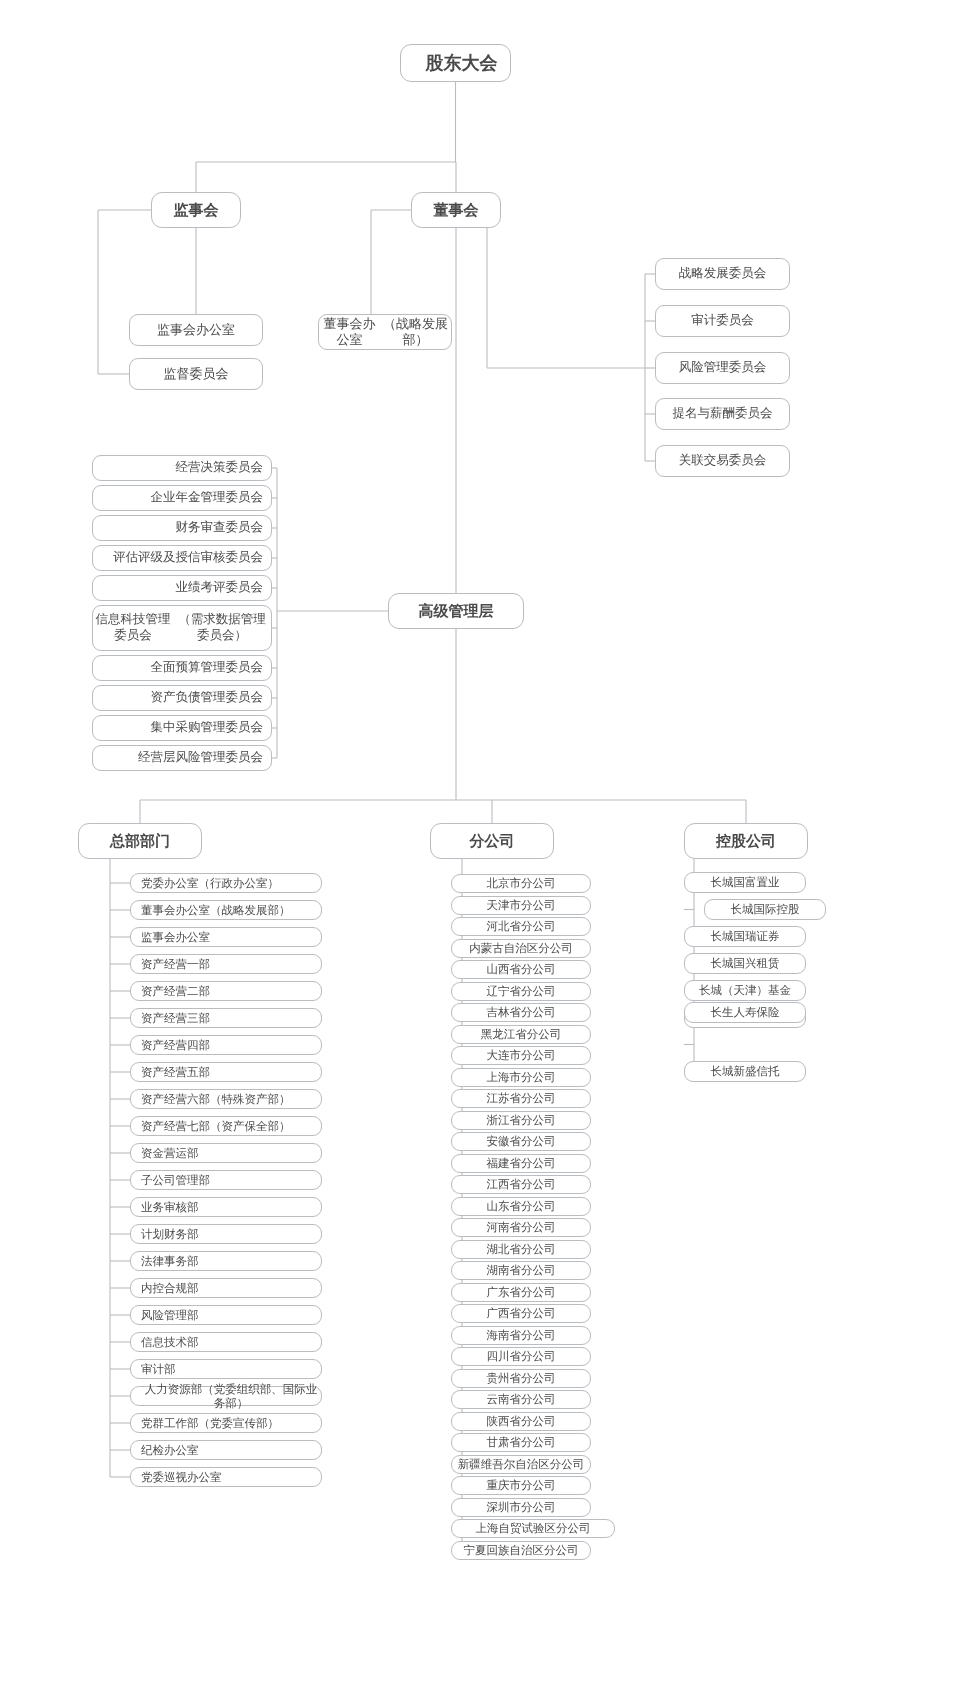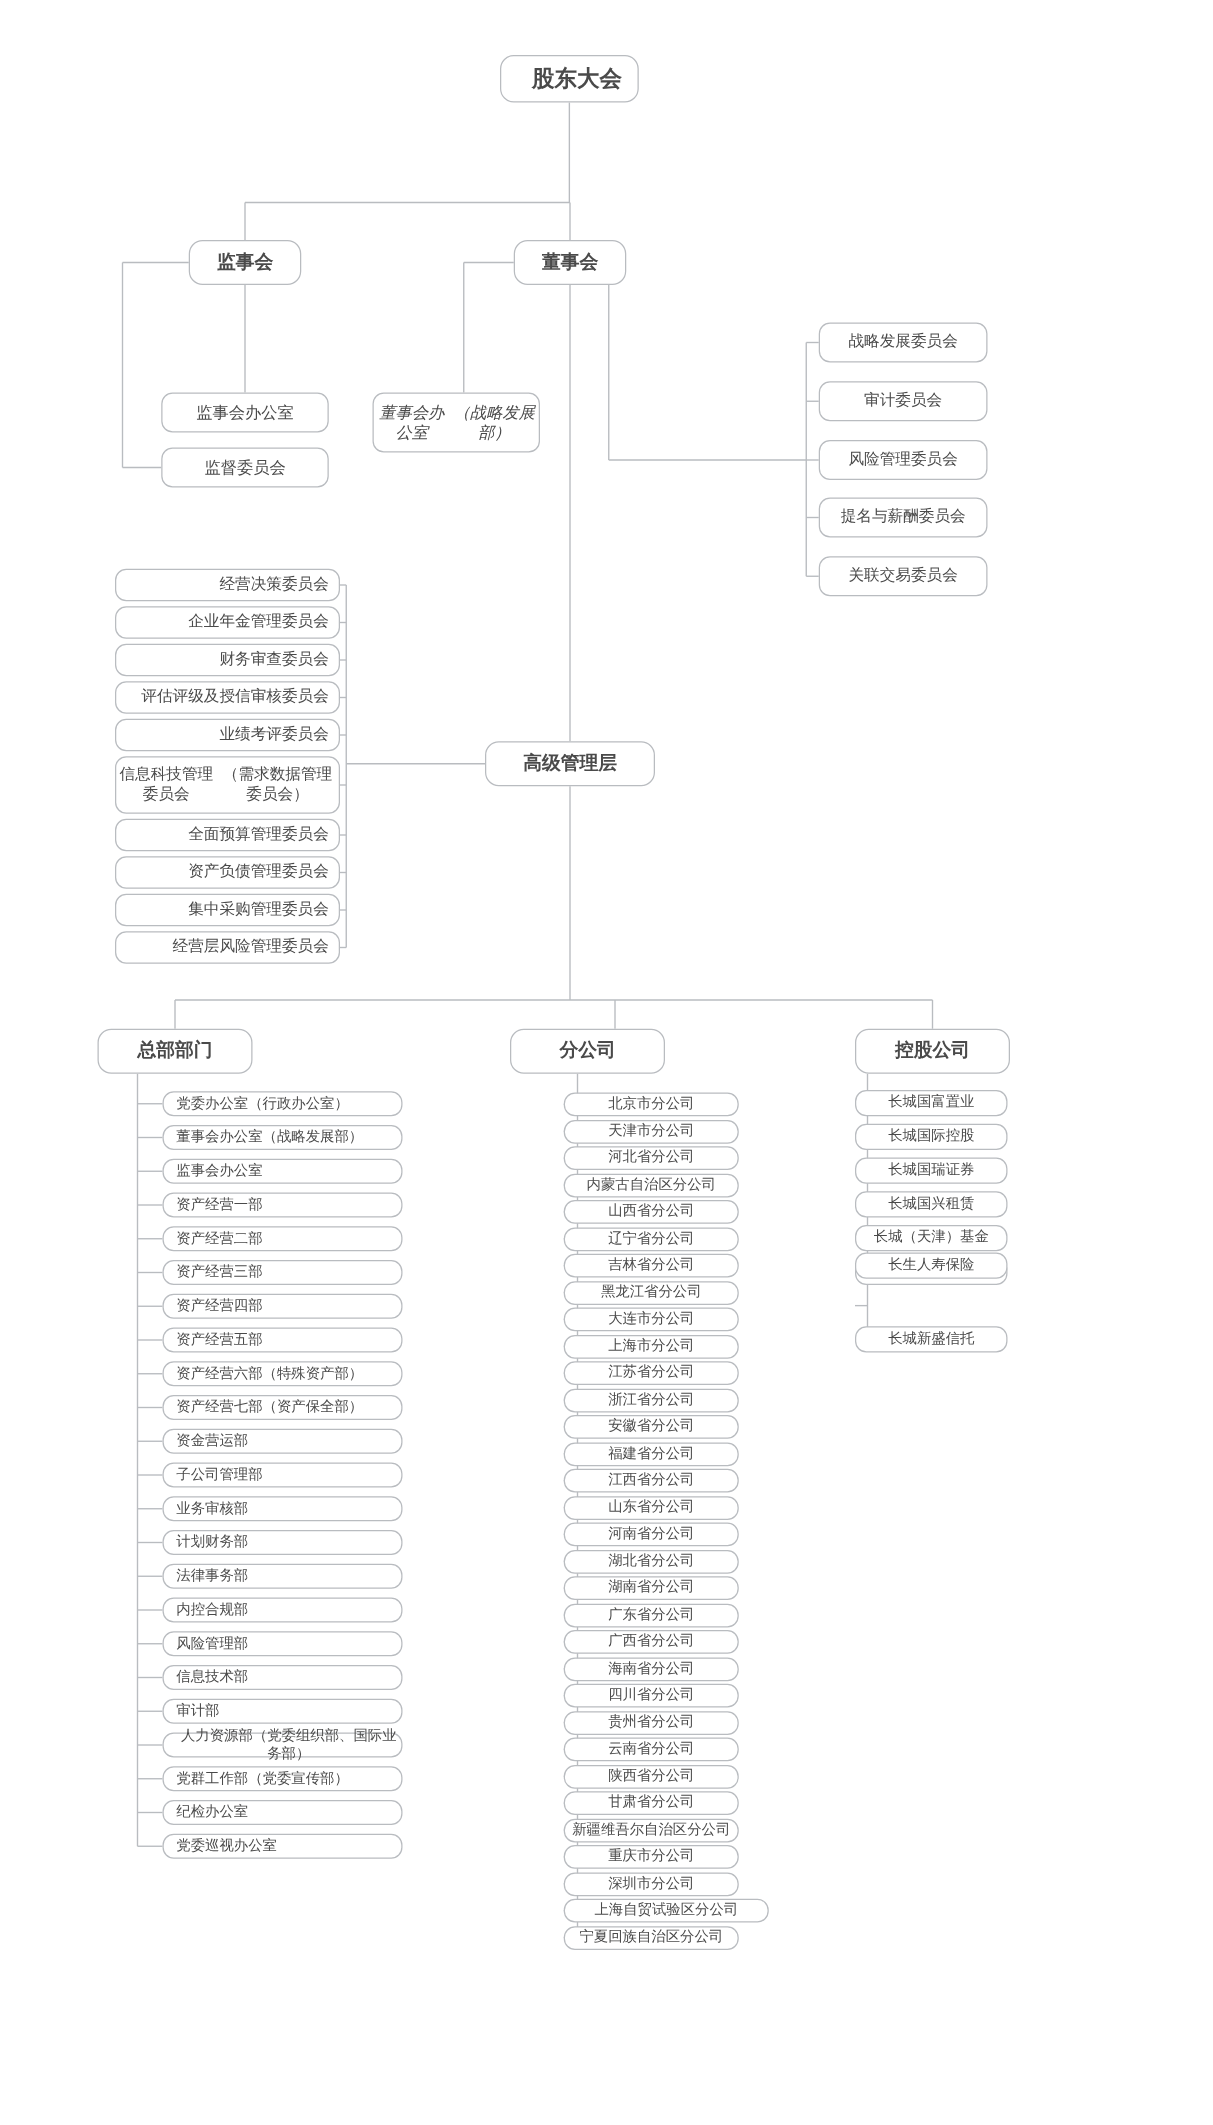--- a/index.html
+++ b/index.html
@@ -135,21 +135,21 @@
       <line x1="694" y1="1044.5" x2="684" y2="1044.5"></line>
       <line x1="694" y1="1071.5" x2="684" y2="1071.5"></line>
       <line x1="694" y1="859" x2="694" y2="1071.5"></line>
     </svg>
   <div id="nodes">
       <div class="node n-root" style="left: 400px; top: 44px; width: 111px; height: 38px; padding-left: 12px;">股东大会</div>
       <div class="node n-l2" style="left: 151px; top: 192px; width: 90px; height: 36px;">监事会</div>
       <div class="node n-l2" style="left: 411px; top: 192px; width: 90px; height: 36px;">董事会</div>
       <div class="node n-l3" style="left: 129px; top: 314px; width: 134px; height: 32px;">监事会办公室</div>
       <div class="node n-l3" style="left: 129px; top: 358px; width: 134px; height: 32px;">监督委员会</div>
-      <div class="node n-l3" style="left: 298px; top: 314px; width: 134px; height: 48px; font-style: italic;">
+      <div class="node n-l3" style="left: 318px; top: 314px; width: 134px; height: 36px;">
         <span style="display: block;">董事会办公室</span>
         <span style="display: block;">（战略发展部）</span>
       </div>
       <div class="node n-cmt" style="left: 655px; top: 258px; width: 135px; height: 32px;">战略发展委员会</div>
       <div class="node n-cmt" style="left: 655px; top: 305px; width: 135px; height: 32px;">审计委员会</div>
       <div class="node n-cmt" style="left: 655px; top: 352px; width: 135px; height: 32px;">风险管理委员会</div>
       <div class="node n-cmt" style="left: 655px; top: 398px; width: 135px; height: 32px;">提名与薪酬委员会</div>
       <div class="node n-cmt" style="left: 655px; top: 445px; width: 135px; height: 32px;">关联交易委员会</div>
       <div class="node n-mgmt" style="left: 388px; top: 593px; width: 136px; height: 36px;">高级管理层</div>
       <div class="node n-cmt lead" style="left: 92px; top: 455px; width: 180px; height: 26px;">经营决策委员会</div>
@@ -159,21 +159,21 @@
       <div class="node n-cmt lead" style="left: 92px; top: 575px; width: 180px; height: 26px;">业绩考评委员会</div>
       <div class="node n-cmt" style="left: 92px; top: 605px; width: 180px; height: 46px;">
         <span style="display: block;">信息科技管理委员会</span>
         <span style="display: block;">（需求数据管理委员会）</span>
       </div>
       <div class="node n-cmt lead" style="left: 92px; top: 655px; width: 180px; height: 26px;">全面预算管理委员会</div>
       <div class="node n-cmt lead" style="left: 92px; top: 685px; width: 180px; height: 26px;">资产负债管理委员会</div>
       <div class="node n-cmt lead" style="left: 92px; top: 715px; width: 180px; height: 26px;">集中采购管理委员会</div>
       <div class="node n-cmt lead" style="left: 92px; top: 745px; width: 180px; height: 26px;">经营层风险管理委员会</div>
       <div class="node n-grp" style="left: 78px; top: 823px; width: 124px; height: 36px;">总部部门</div>
-      <div class="node n-grp" style="left: 408px; top: 823px; width: 124px; height: 36px;">分公司</div>
+      <div class="node n-grp" style="left: 430px; top: 823px; width: 124px; height: 36px;">分公司</div>
       <div class="node n-grp" style="left: 684px; top: 823px; width: 124px; height: 36px;">控股公司</div>
       <div class="node n-leaf trail" style="left: 130px; top: 873px; width: 192px; height: 20px;">党委办公室（行政办公室）</div>
       <div class="node n-leaf trail" style="left: 130px; top: 900px; width: 192px; height: 20px;">董事会办公室（战略发展部）</div>
       <div class="node n-leaf trail" style="left: 130px; top: 927px; width: 192px; height: 20px;">监事会办公室</div>
       <div class="node n-leaf trail" style="left: 130px; top: 954px; width: 192px; height: 20px;">资产经营一部</div>
       <div class="node n-leaf trail" style="left: 130px; top: 981px; width: 192px; height: 20px;">资产经营二部</div>
       <div class="node n-leaf trail" style="left: 130px; top: 1008px; width: 192px; height: 20px;">资产经营三部</div>
       <div class="node n-leaf trail" style="left: 130px; top: 1035px; width: 192px; height: 20px;">资产经营四部</div>
       <div class="node n-leaf trail" style="left: 130px; top: 1062px; width: 192px; height: 20px;">资产经营五部</div>
       <div class="node n-leaf trail" style="left: 130px; top: 1089px; width: 192px; height: 20px;">资产经营六部（特殊资产部）</div>
@@ -217,21 +217,21 @@
       <div class="node n-leaf" style="left: 451px; top: 1368.5px; width: 140px; height: 19px;">贵州省分公司</div>
       <div class="node n-leaf" style="left: 451px; top: 1390px; width: 140px; height: 19px;">云南省分公司</div>
       <div class="node n-leaf" style="left: 451px; top: 1411.5px; width: 140px; height: 19px;">陕西省分公司</div>
       <div class="node n-leaf" style="left: 451px; top: 1433px; width: 140px; height: 19px;">甘肃省分公司</div>
       <div class="node n-leaf" style="left: 451px; top: 1454.5px; width: 140px; height: 19px;">新疆维吾尔自治区分公司</div>
       <div class="node n-leaf" style="left: 451px; top: 1476px; width: 140px; height: 19px;">重庆市分公司</div>
       <div class="node n-leaf" style="left: 451px; top: 1497.5px; width: 140px; height: 19px;">深圳市分公司</div>
       <div class="node n-leaf" style="left: 451px; top: 1519px; width: 164px; height: 19px; text-align: center;">上海自贸试验区分公司</div>
       <div class="node n-leaf" style="left: 451px; top: 1540.5px; width: 140px; height: 19px;">宁夏回族自治区分公司</div>
       <div class="node n-leaf" style="left: 684px; top: 872px; width: 122px; height: 21px;">长城国富置业</div>
-      <div class="node n-leaf" style="left: 684px; top: 899px; width: 122px; height: 21px;">长城国际控股</div>
+      <div class="node n-leaf" style="left: 704px; top: 899px; width: 122px; height: 21px;">长城国际控股</div>
       <div class="node n-leaf" style="left: 684px; top: 926px; width: 122px; height: 21px;">长城国瑞证券</div>
       <div class="node n-leaf" style="left: 684px; top: 953px; width: 122px; height: 21px;">长城国兴租赁</div>
       <div class="node n-leaf" style="left: 684px; top: 980px; width: 122px; height: 21px;">长城（天津）基金</div>
       <div class="node n-leaf" style="left: 684px; top: 1007px; width: 122px; height: 21px;">长城金桥咨询</div>
       <div class="node n-leaf" style="left: 684px; top: 1002px; width: 122px; height: 21px;">长生人寿保险</div>
       <div class="node n-leaf" style="left: 684px; top: 1061px; width: 122px; height: 21px;">长城新盛信托</div>
     </div>
 </div>
 
 </body></html>

